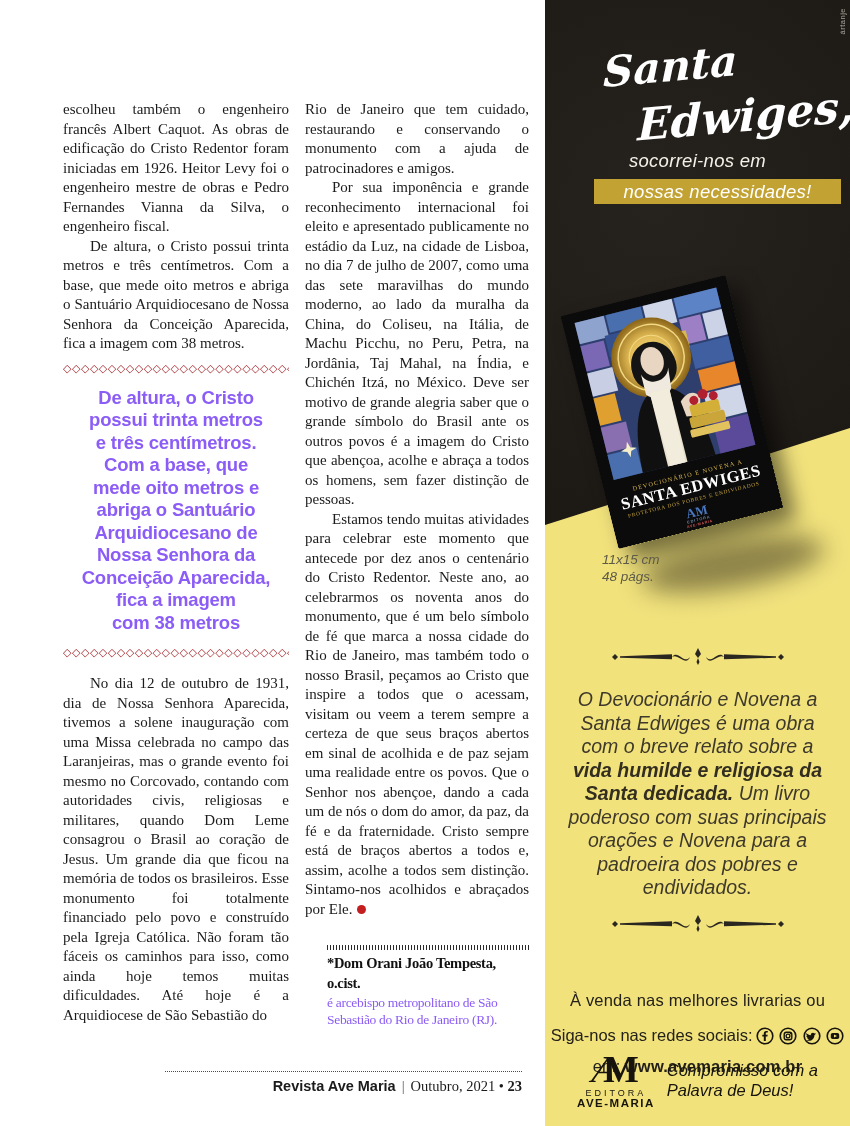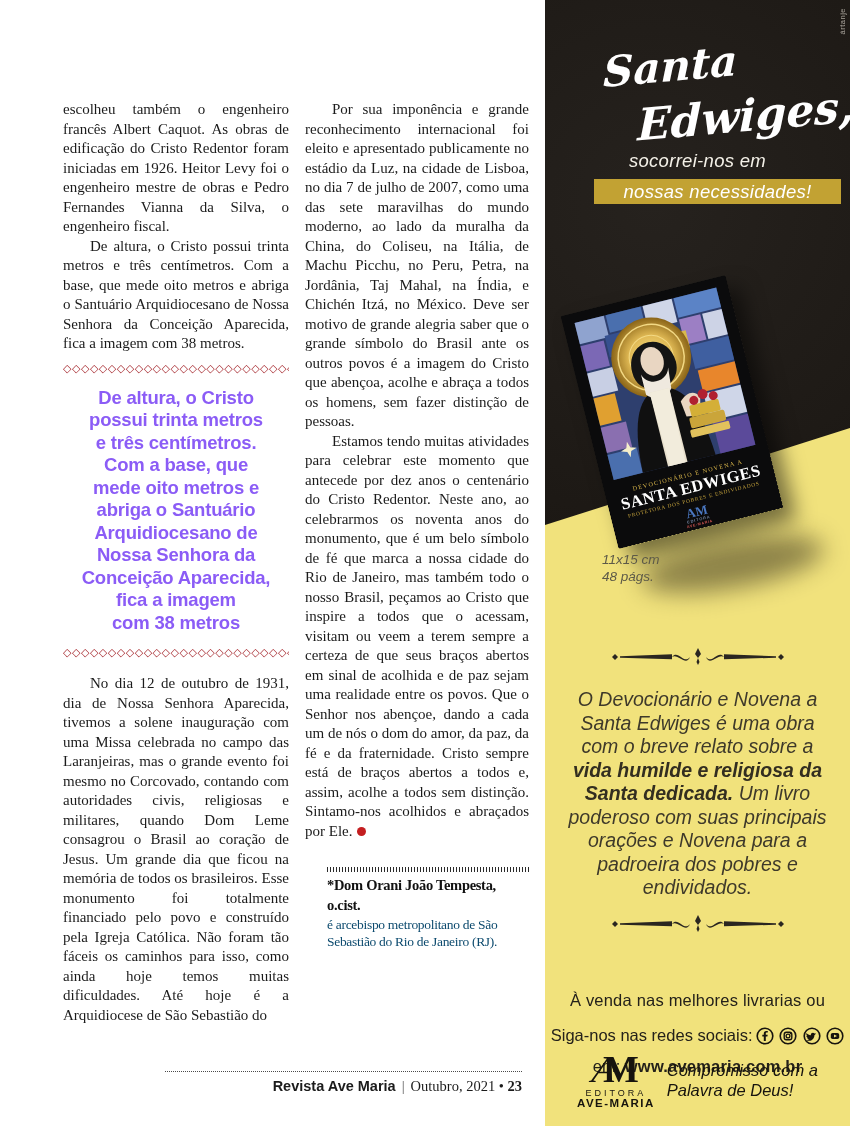--- a/index.html
+++ b/index.html
@@ -19,21 +19,21 @@
       font-size:18.5px;line-height:22.5px;text-align:center;white-space:pre-line;
       margin:13px 0 13px 0;letter-spacing:-.2px;}
   .enddot{display:inline-block;width:9px;height:9px;border-radius:50%;
       background:#c41e20;margin-left:5px;}
   
   .author{margin-top:26px;width:202px;margin-left:auto;text-align:left;
       font-family:Liberation Serif, serif;}
   .author .stripes{height:5px;margin-bottom:4px;
       background:repeating-linear-gradient(90deg,#2a2a2a 0 1px,transparent 1px 3px);}
   .author .name{font-weight:bold;font-size:14.5px;color:#111;letter-spacing:-.3px;}
-  .author .role{font-size:13.5px;color:#0c4a6e;line-height:16.5px;white-space:pre-line;
+  .author .role{font-size:13.5px;color:#8b5cf6;line-height:16.5px;white-space:pre-line;
       letter-spacing:-.3px;margin-top:2px;}
   
   #footer-line{position:absolute;left:165px;top:1071px;width:357px;
       border-top:1.5px dotted #4a4a4a;}
   #footer{position:absolute;left:0;top:1078px;width:522px;text-align:right;
       font-size:14.5px;color:#1b1b1b;}
   #footer .mag{font-family:"Liberation Sans",sans-serif;font-weight:bold;padding-left:42px;}
   #footer .sep{color:#555;margin:0 6px;font-weight:normal;}
   #footer .pg{font-weight:bold;}
   
@@ -109,20 +109,21 @@
 Arquidiocesano de
 Nossa Senhora da
 Conceição Aparecida,
 fica a imagem
 com 38 metros</div>
     <div class="pq-divider" style="margin:0 0 16px 0;">◇◇◇◇◇◇◇◇◇◇◇◇◇◇◇◇◇◇◇◇◇◇◇◇◇◇</div>
     <p class="ind">No dia 12 de outubro de 1931, dia de Nossa Senhora Aparecida, tivemos a solene inauguração com uma Missa celebrada no campo das Laranjeiras, mas o grande evento foi mesmo no Corcovado, contando com autoridades civis, religiosas e militares, quando Dom Leme consagrou o Brasil ao coração de Jesus. Um grande dia que ficou na memória de todos os brasileiros. Esse monumento foi totalmente financiado pelo povo e construído pela Igreja Católica. Não foram tão fáceis os caminhos para isso, como ainda hoje temos muitas dificuldades. Até hoje é a Arquidiocese de São Sebastião do</p>
   </div>
 
   <div id="col2" class="col">
+    <p>Rio de Janeiro que tem cuidado, restaurando e conservando o monumento com a ajuda de patrocinadores e amigos.</p>
     <p class="ind">Por sua imponência e grande reconhecimento internacional foi eleito e apresentado publicamente no estádio da Luz, na cidade de Lisboa, no dia 7 de julho de 2007, como uma das sete maravilhas do mundo moderno, ao lado da muralha da China, do Coliseu, na Itália, de Machu Picchu, no Peru, Petra, na Jordânia, Taj Mahal, na Índia, e Chichén Itzá, no México. Deve ser motivo de grande alegria saber que o grande símbolo do Brasil ante os outros povos é a imagem do Cristo que abençoa, acolhe e abraça a todos os homens, sem fazer distinção de pessoas.</p>
     <p class="ind"><span>Estamos tendo muitas atividades para celebrar este momento que antecede por dez anos o centenário do Cristo Redentor. Neste ano, ao celebrarmos os noventa anos do monumento, que é um belo símbolo de fé que marca a nossa cidade do Rio de Janeiro, mas também todo o nosso Brasil, peçamos ao Cristo que inspire a todos que o acessam, visitam ou veem a terem sempre a certeza de que seus braços abertos em sinal de acolhida e de paz sejam uma realidade entre os povos. Que o Senhor nos abençoe, dando a cada um de nós o dom do amor, da paz, da fé e da fraternidade. Cristo sempre está de braços abertos a todos e, assim, acolhe a todos sem distinção. Sintamo-nos acolhidos e abraçados por Ele.</span><span class="enddot"></span></p>
     <div class="author">
       <div class="stripes"></div>
       <div class="name">*Dom Orani João Tempesta, o.cist.</div>
       <div class="role">é arcebispo metropolitano de São
 Sebastião do Rio de Janeiro (RJ).</div>
     </div>
   </div>
 

